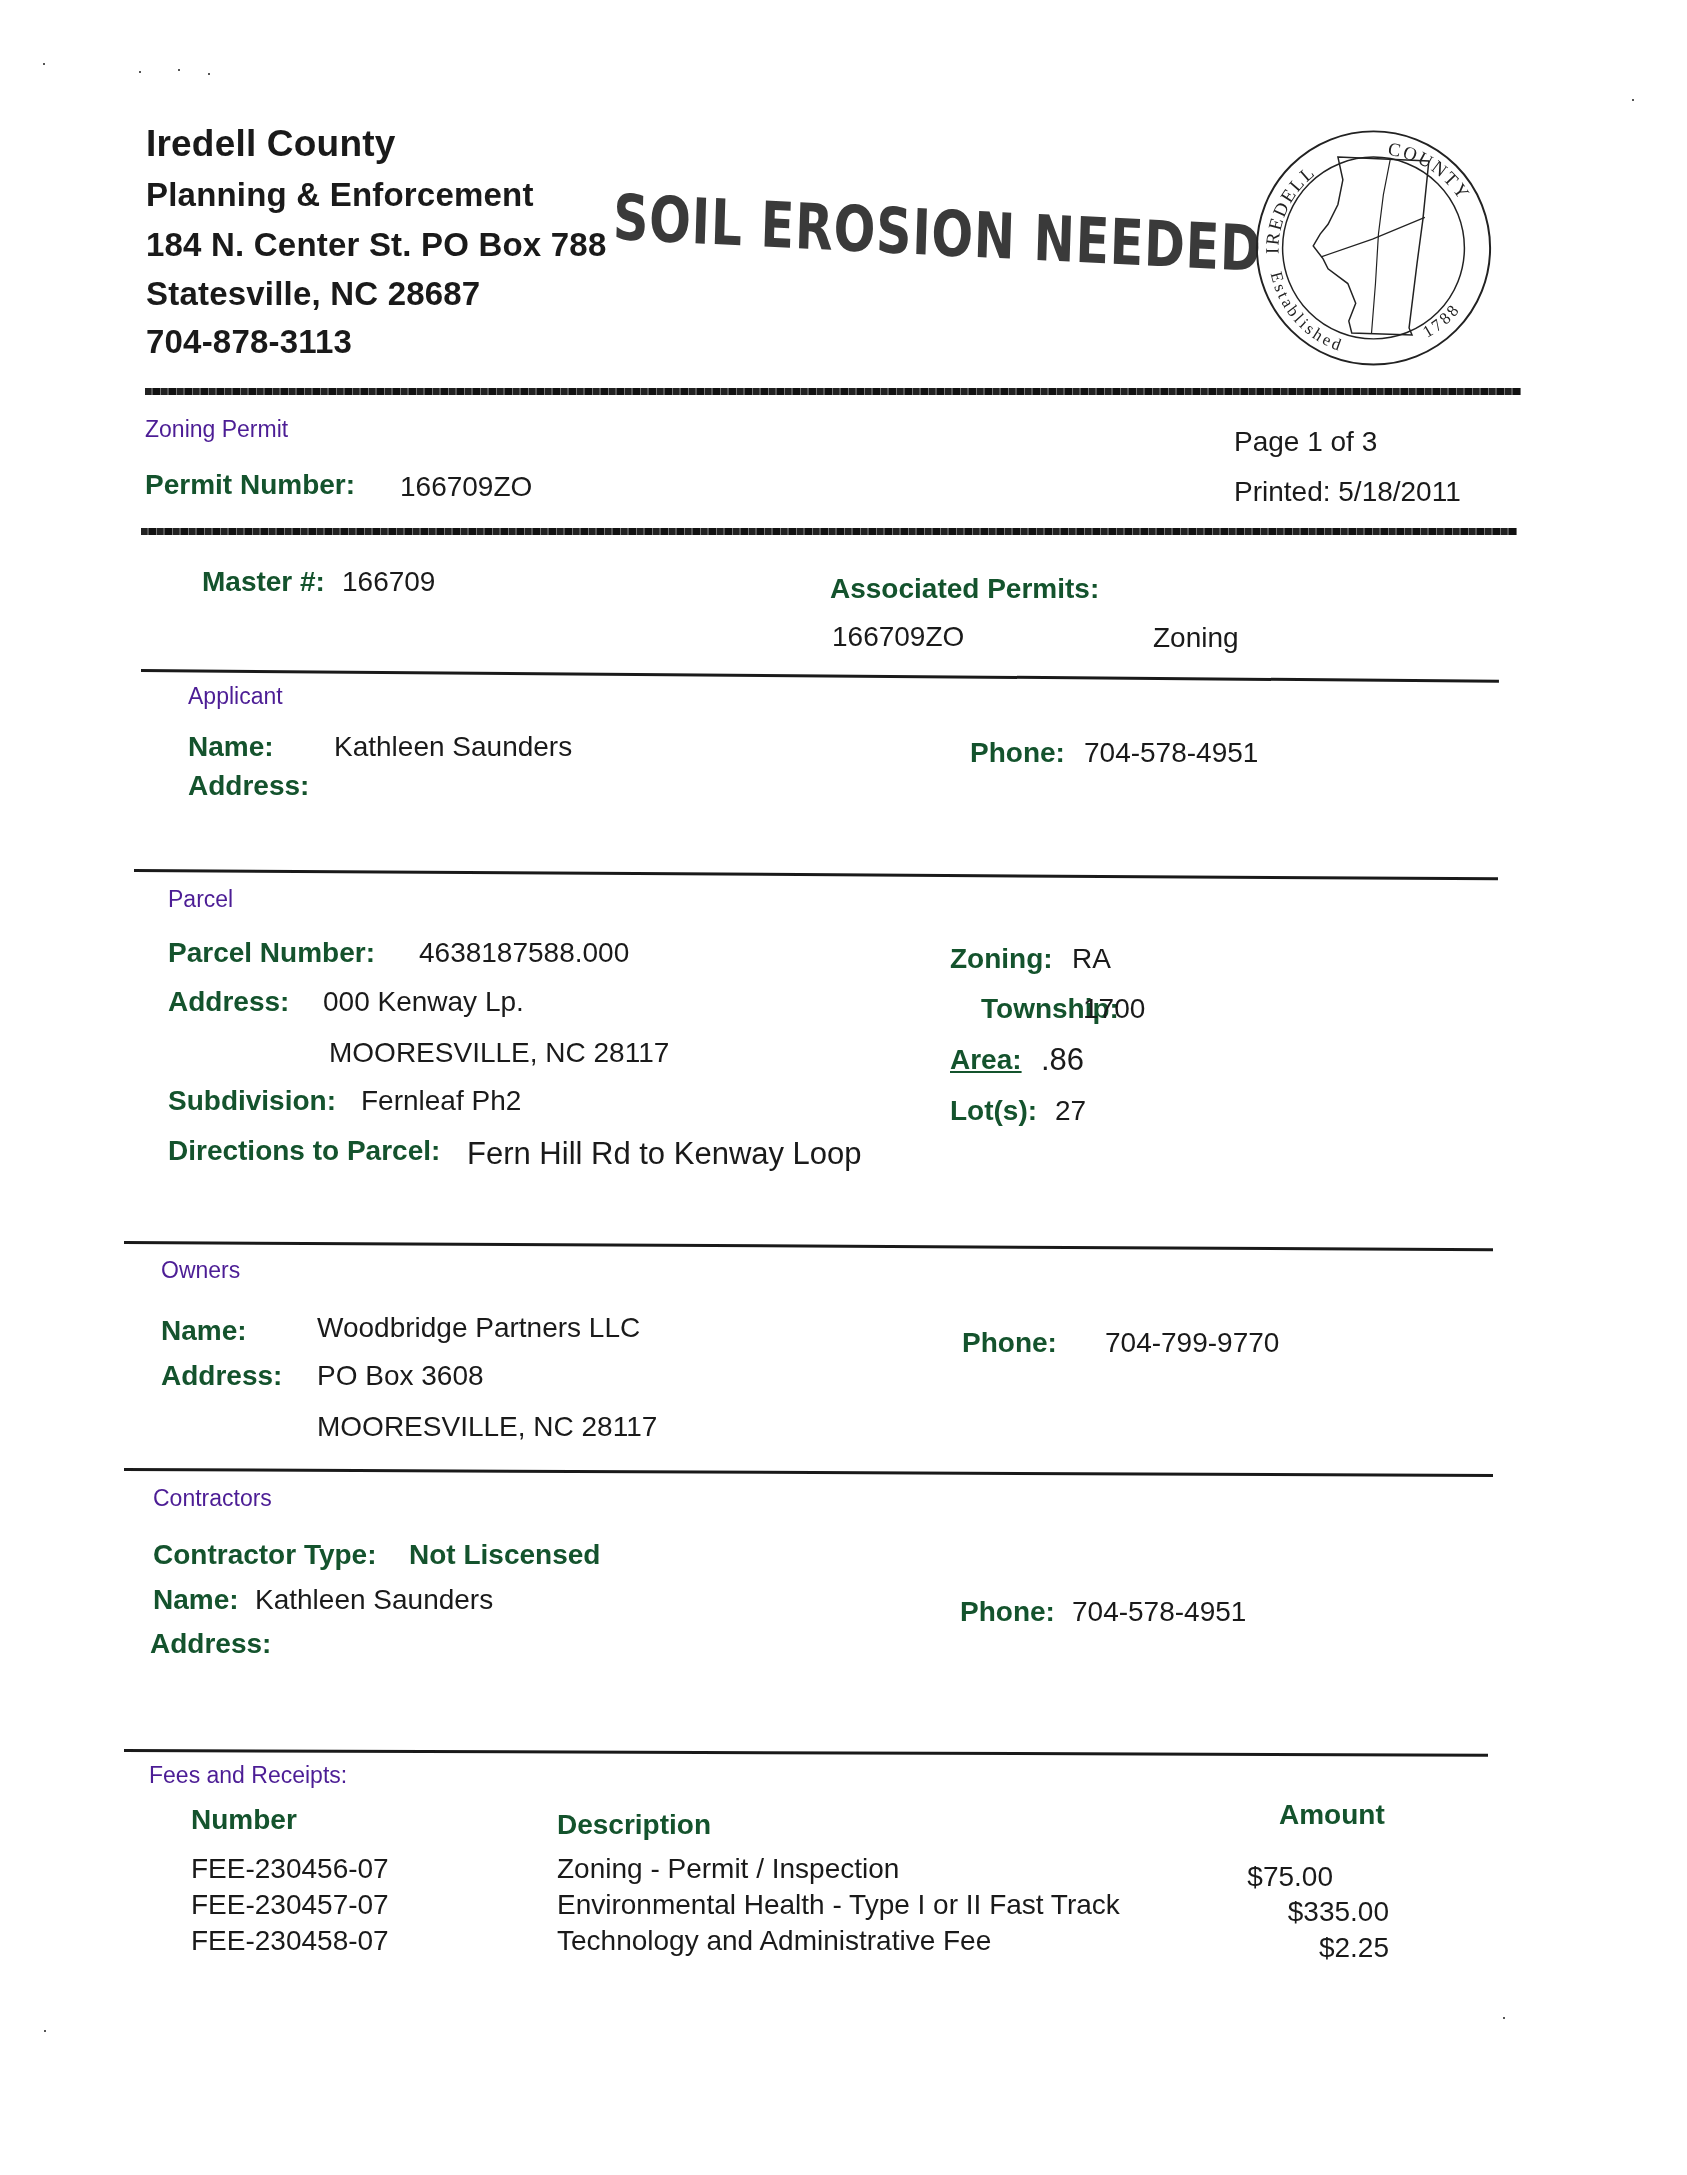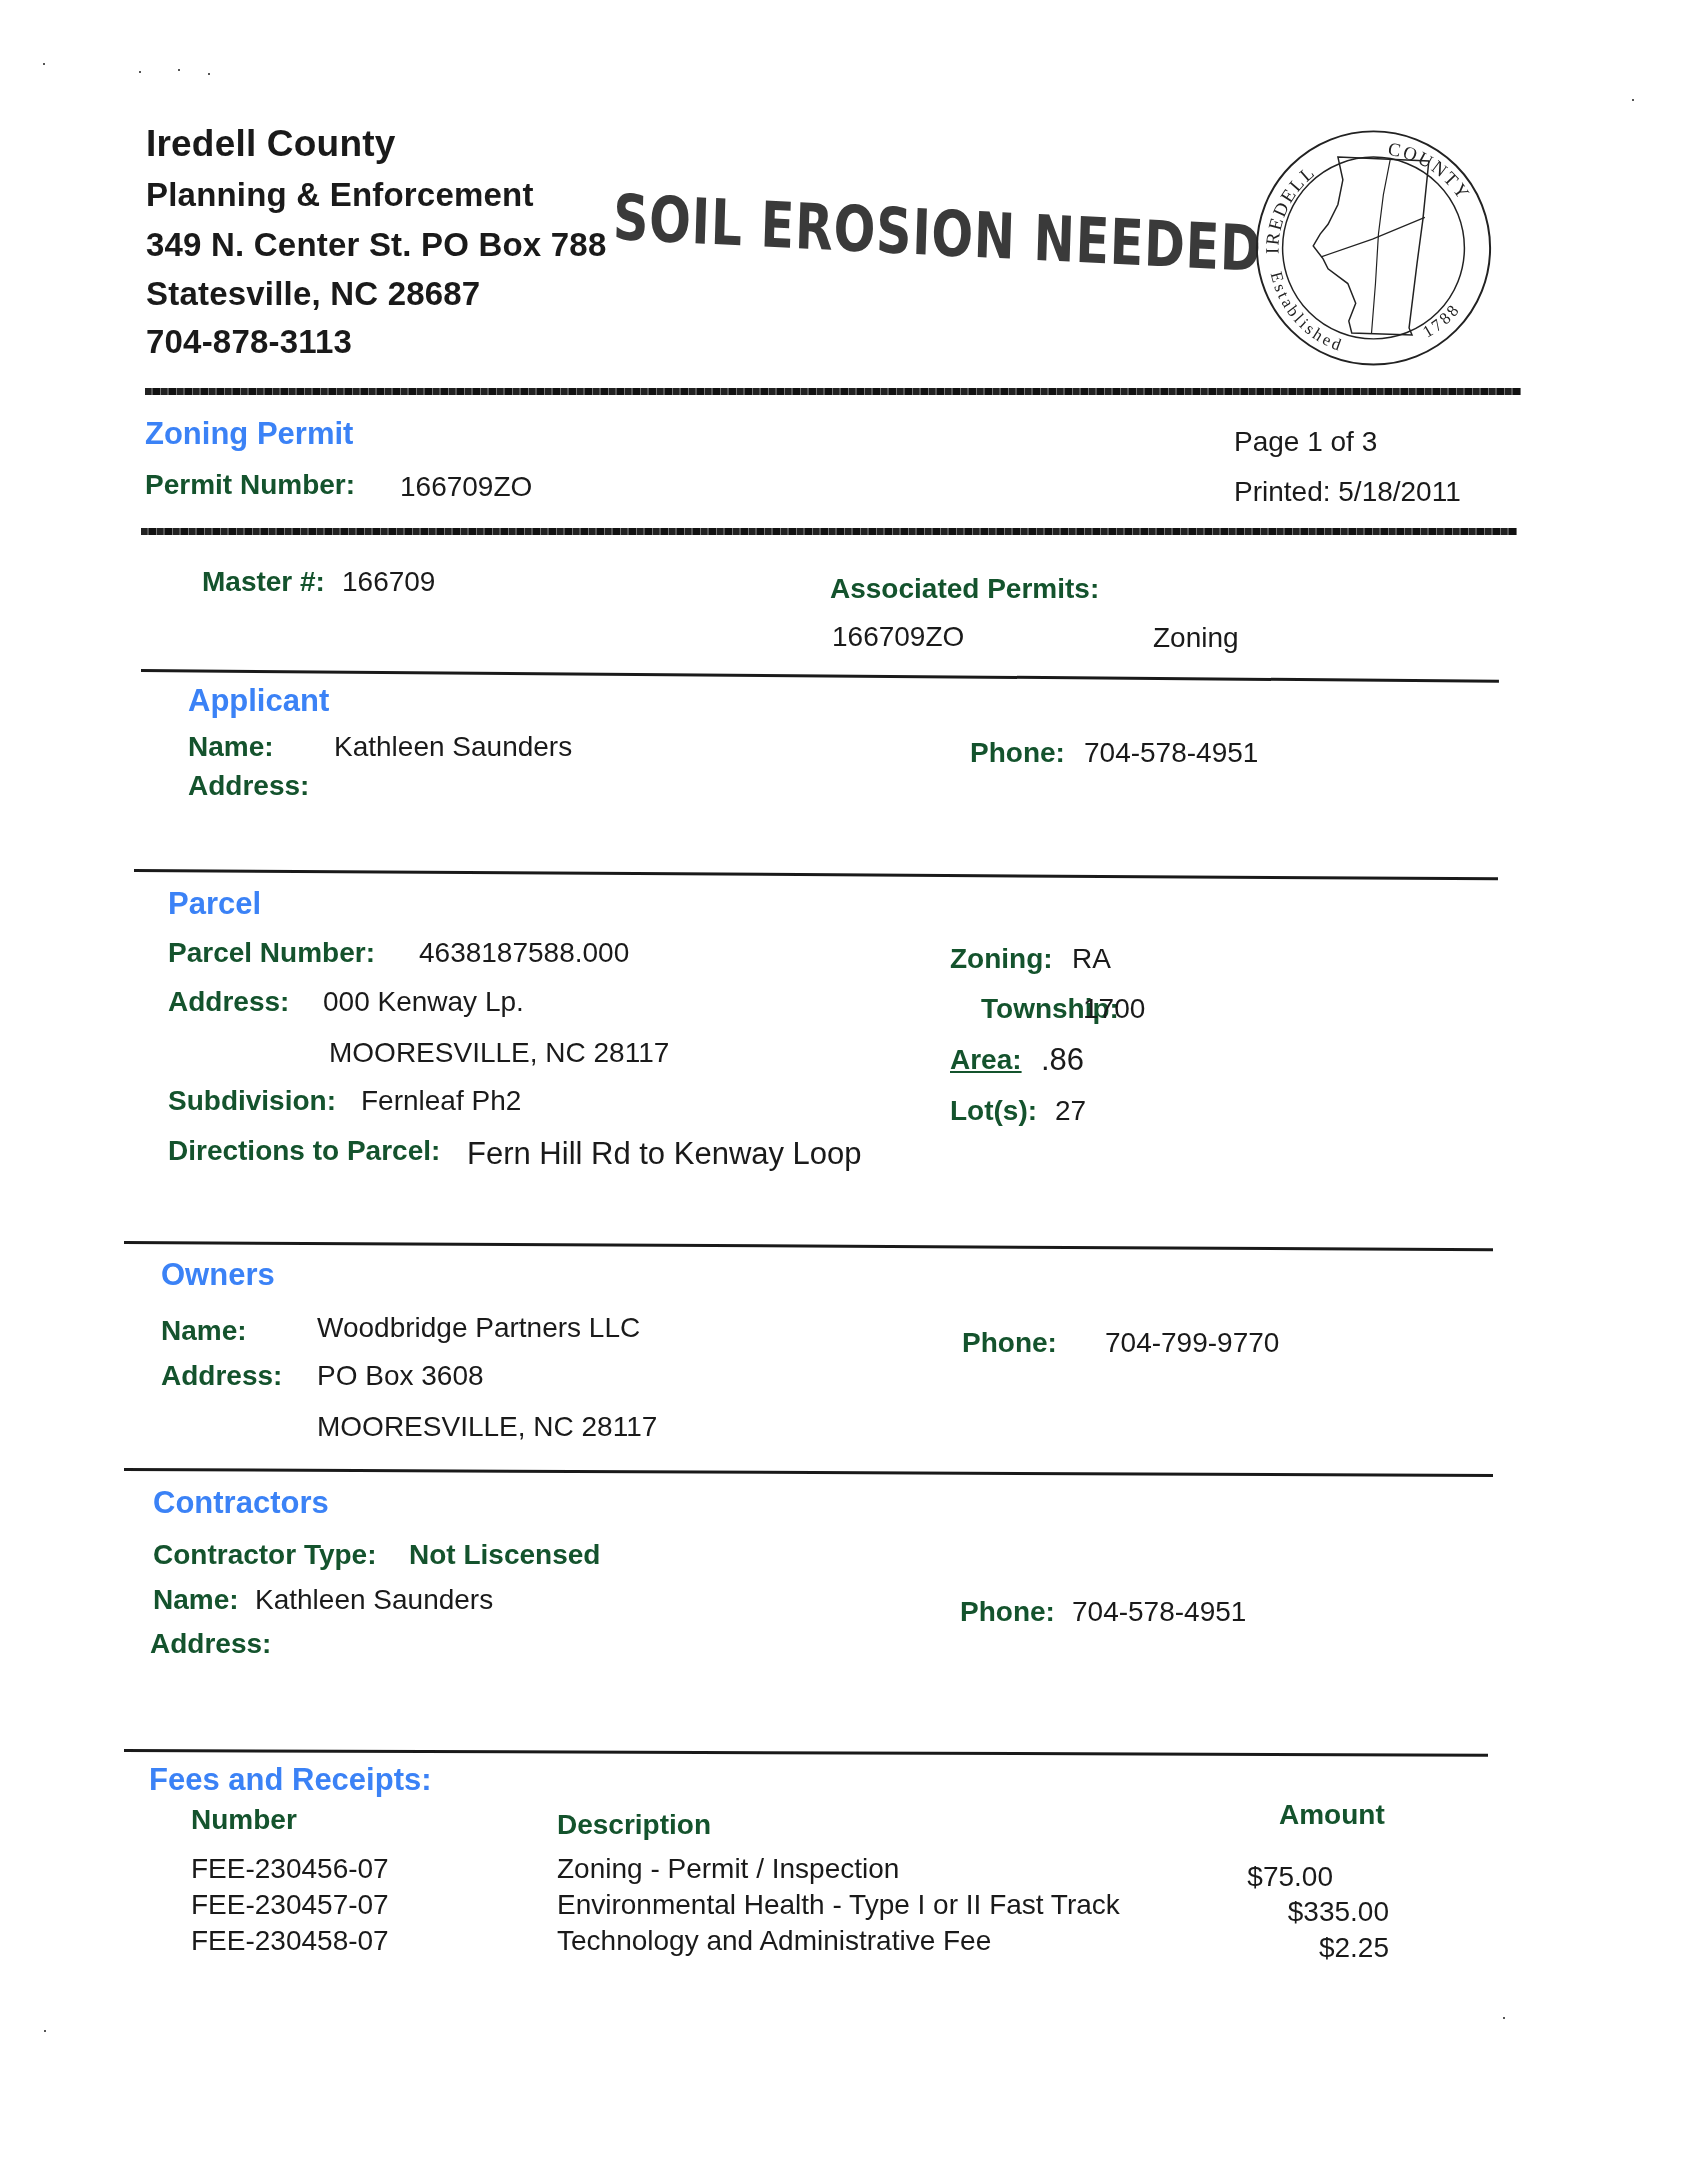--- a/index.html
+++ b/index.html
@@ -1,40 +1,40 @@
 <!DOCTYPE html>
 <html><head>
 <meta charset="utf-8">
 <style>
   html, body { margin:0; padding:0; background:#ffffff; }
   body { width:1687px; height:2175px; position:relative; overflow:hidden;
          font-family:"Liberation Sans", sans-serif; color:#111; }
   .abs { position:absolute; white-space:nowrap; }
   .hdr { font-size:33px; font-weight:bold; color:#1a1a1a; letter-spacing:0.2px; }
   .hdr-big { font-size:37px; }
-  .sec { font-size:31px; font-weight:bold; color:#3b82f6; }
+  .sec { font-size:23px; font-weight:normal; color:#4c1d95; }
   .lbl { font-size:28px; font-weight:bold; color:#14532d; }
   .val { font-size:28px; color:#1a1a1a; }
   .val-lg { font-size:31px; color:#1a1a1a; }
   .thick { position:absolute; height:7px;
            background: repeating-linear-gradient(90deg,#222 0 6px,#555 6px 8px,#111 8px 15px,#777 15px 16px); }
   .thin { position:absolute; height:3px; background:#1a1a1a; transform-origin:left center; }
   .stamp { font-family:"DejaVu Sans", sans-serif; font-size:63px; font-weight:bold;
            color:#3a3a3a; transform:scaleX(0.78) rotate(2.2deg); transform-origin:left bottom;
            letter-spacing:1px; }
   .seal { position:absolute; }
   .dot { position:absolute; width:2px; height:2px; background:#555; }
   .amt { text-align:right; }
 </style>
 </head>
 <body>
 
 <div class="abs hdr hdr-big" style="left:146px; top:123px;">Iredell County</div>
 <div class="abs hdr" style="left:146px; top:176px;">Planning &amp; Enforcement</div>
-<div class="abs hdr" style="left:146px; top:226px;">349 N. Center St.  PO Box 788</div>
+<div class="abs hdr" style="left:146px; top:226px;">184 N. Center St.  PO Box 788</div>
 <div class="abs hdr" style="left:146px; top:275px;">Statesville, NC 28687</div>
 <div class="abs hdr" style="left:146px; top:323px;">704-878-3113</div>
 
 <div class="abs stamp" style="left:612px; top:181px;">SOIL EROSION NEEDED</div>
 
 <svg class="seal" style="left:1249px; top:125px;" width="249" height="242" viewBox="0 0 252 244">
   <defs>
     <path id="sealTop" d="M 30,130 A 96,96 0 0 1 126,30"></path>
     <path id="sealRight" d="M 140,30 A 96,96 0 0 1 226,140"></path>
     <path id="sealBottom" d="M 22,150 A 104,104 0 0 0 150,230"></path>

